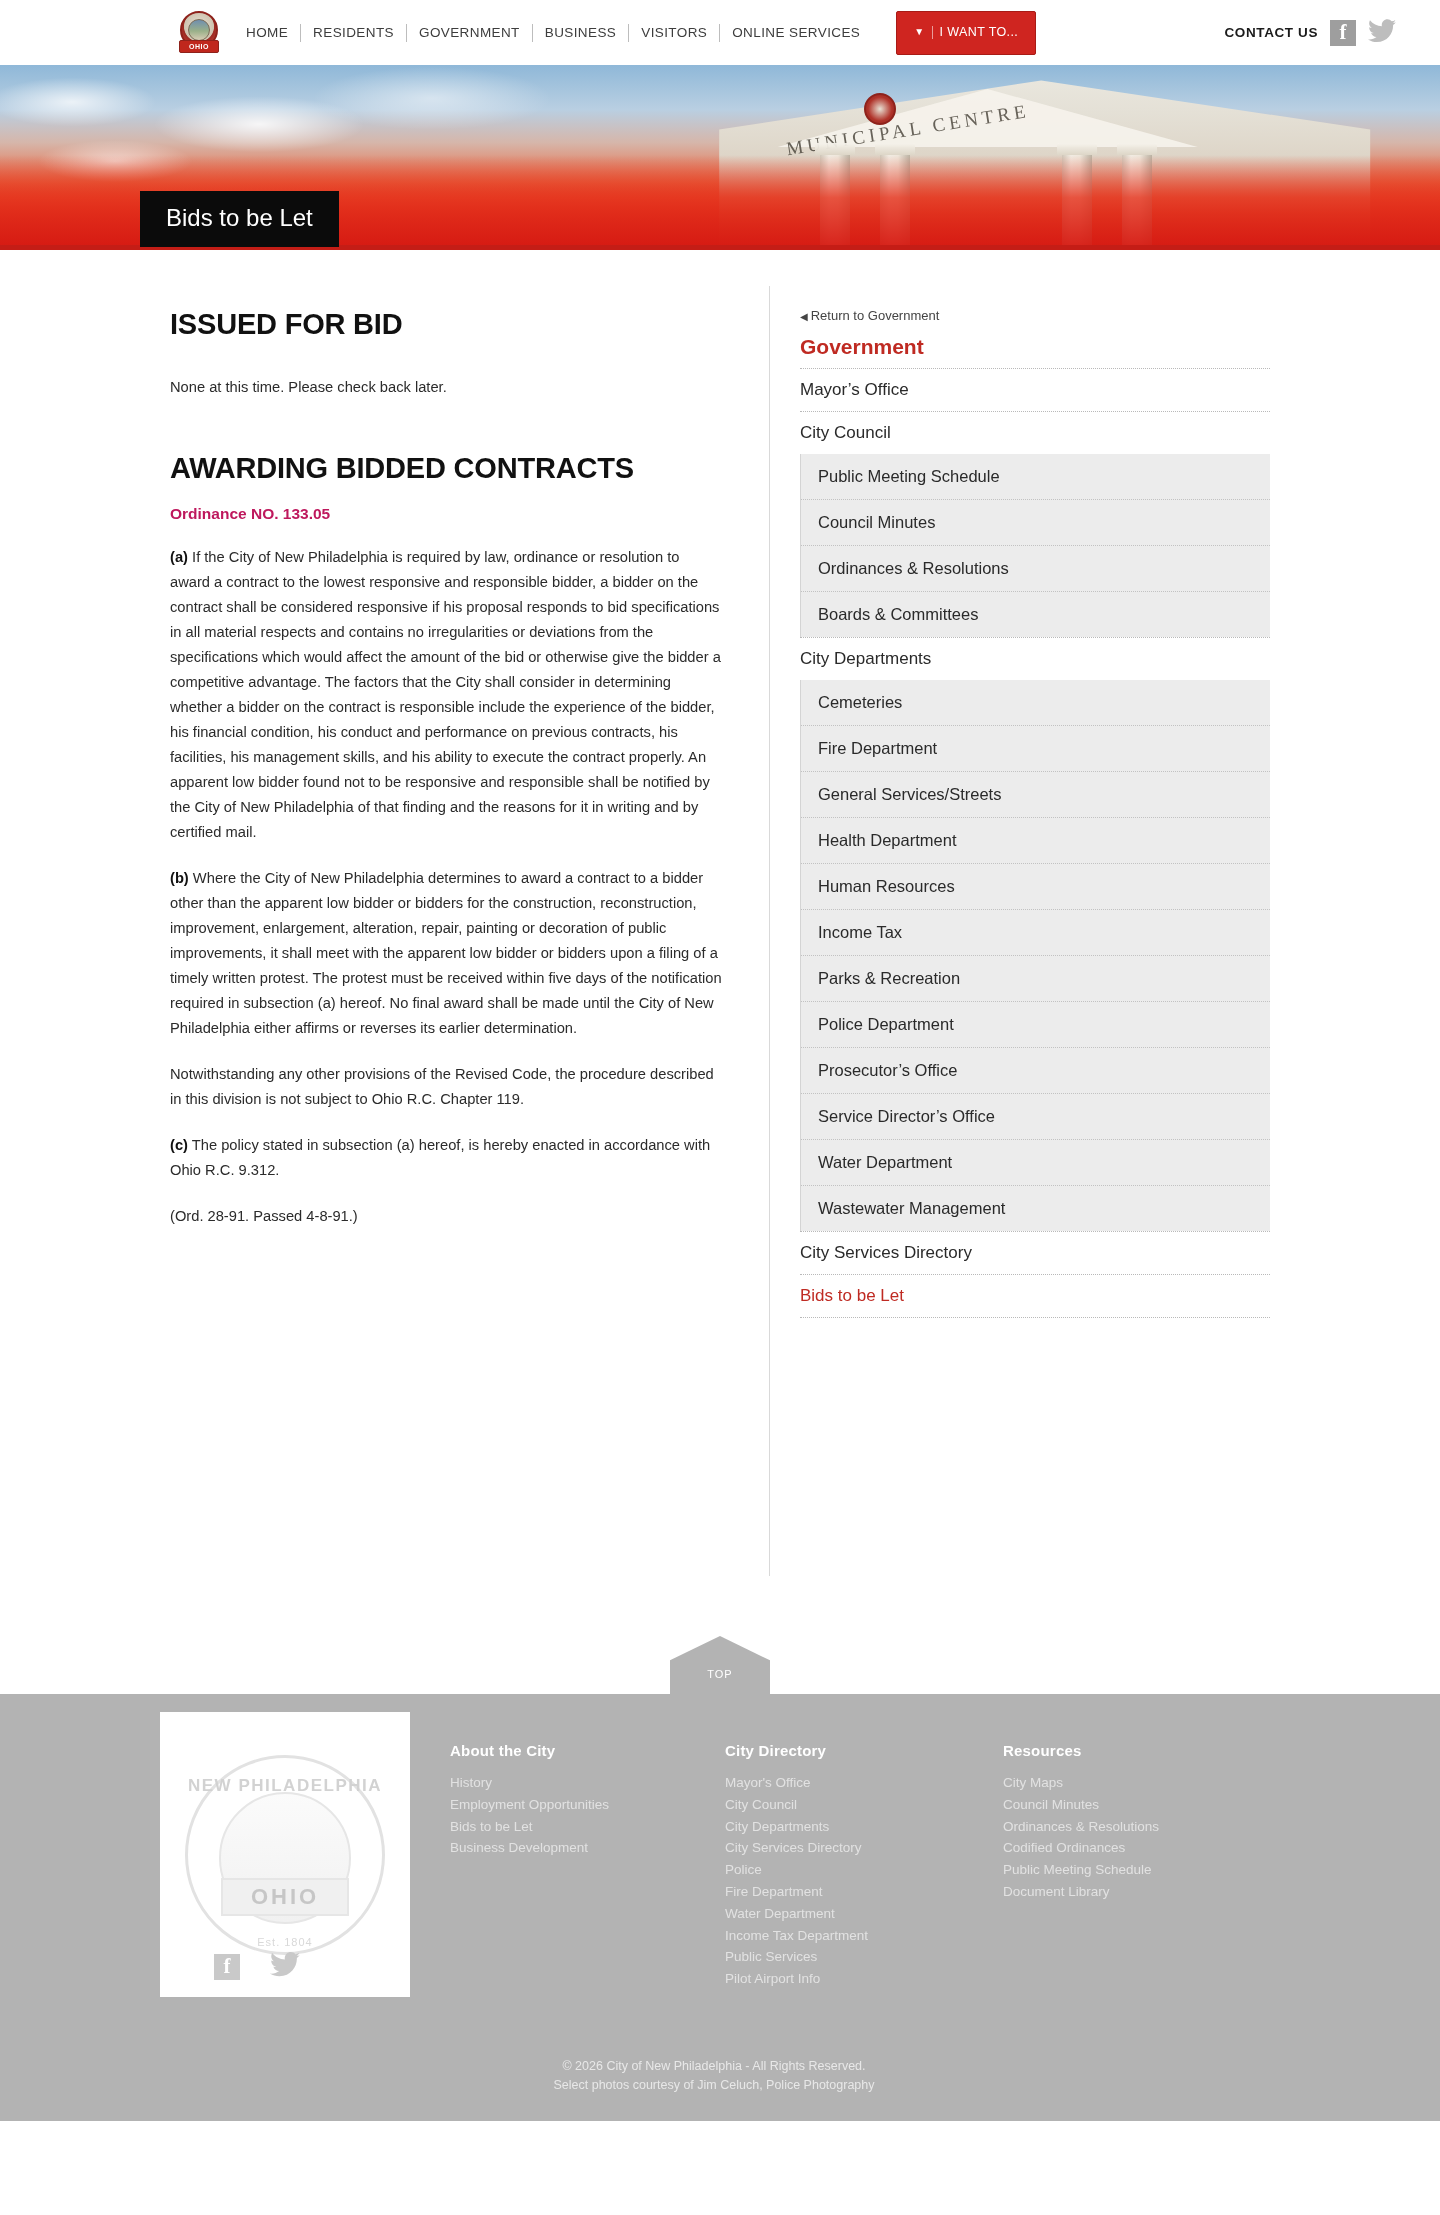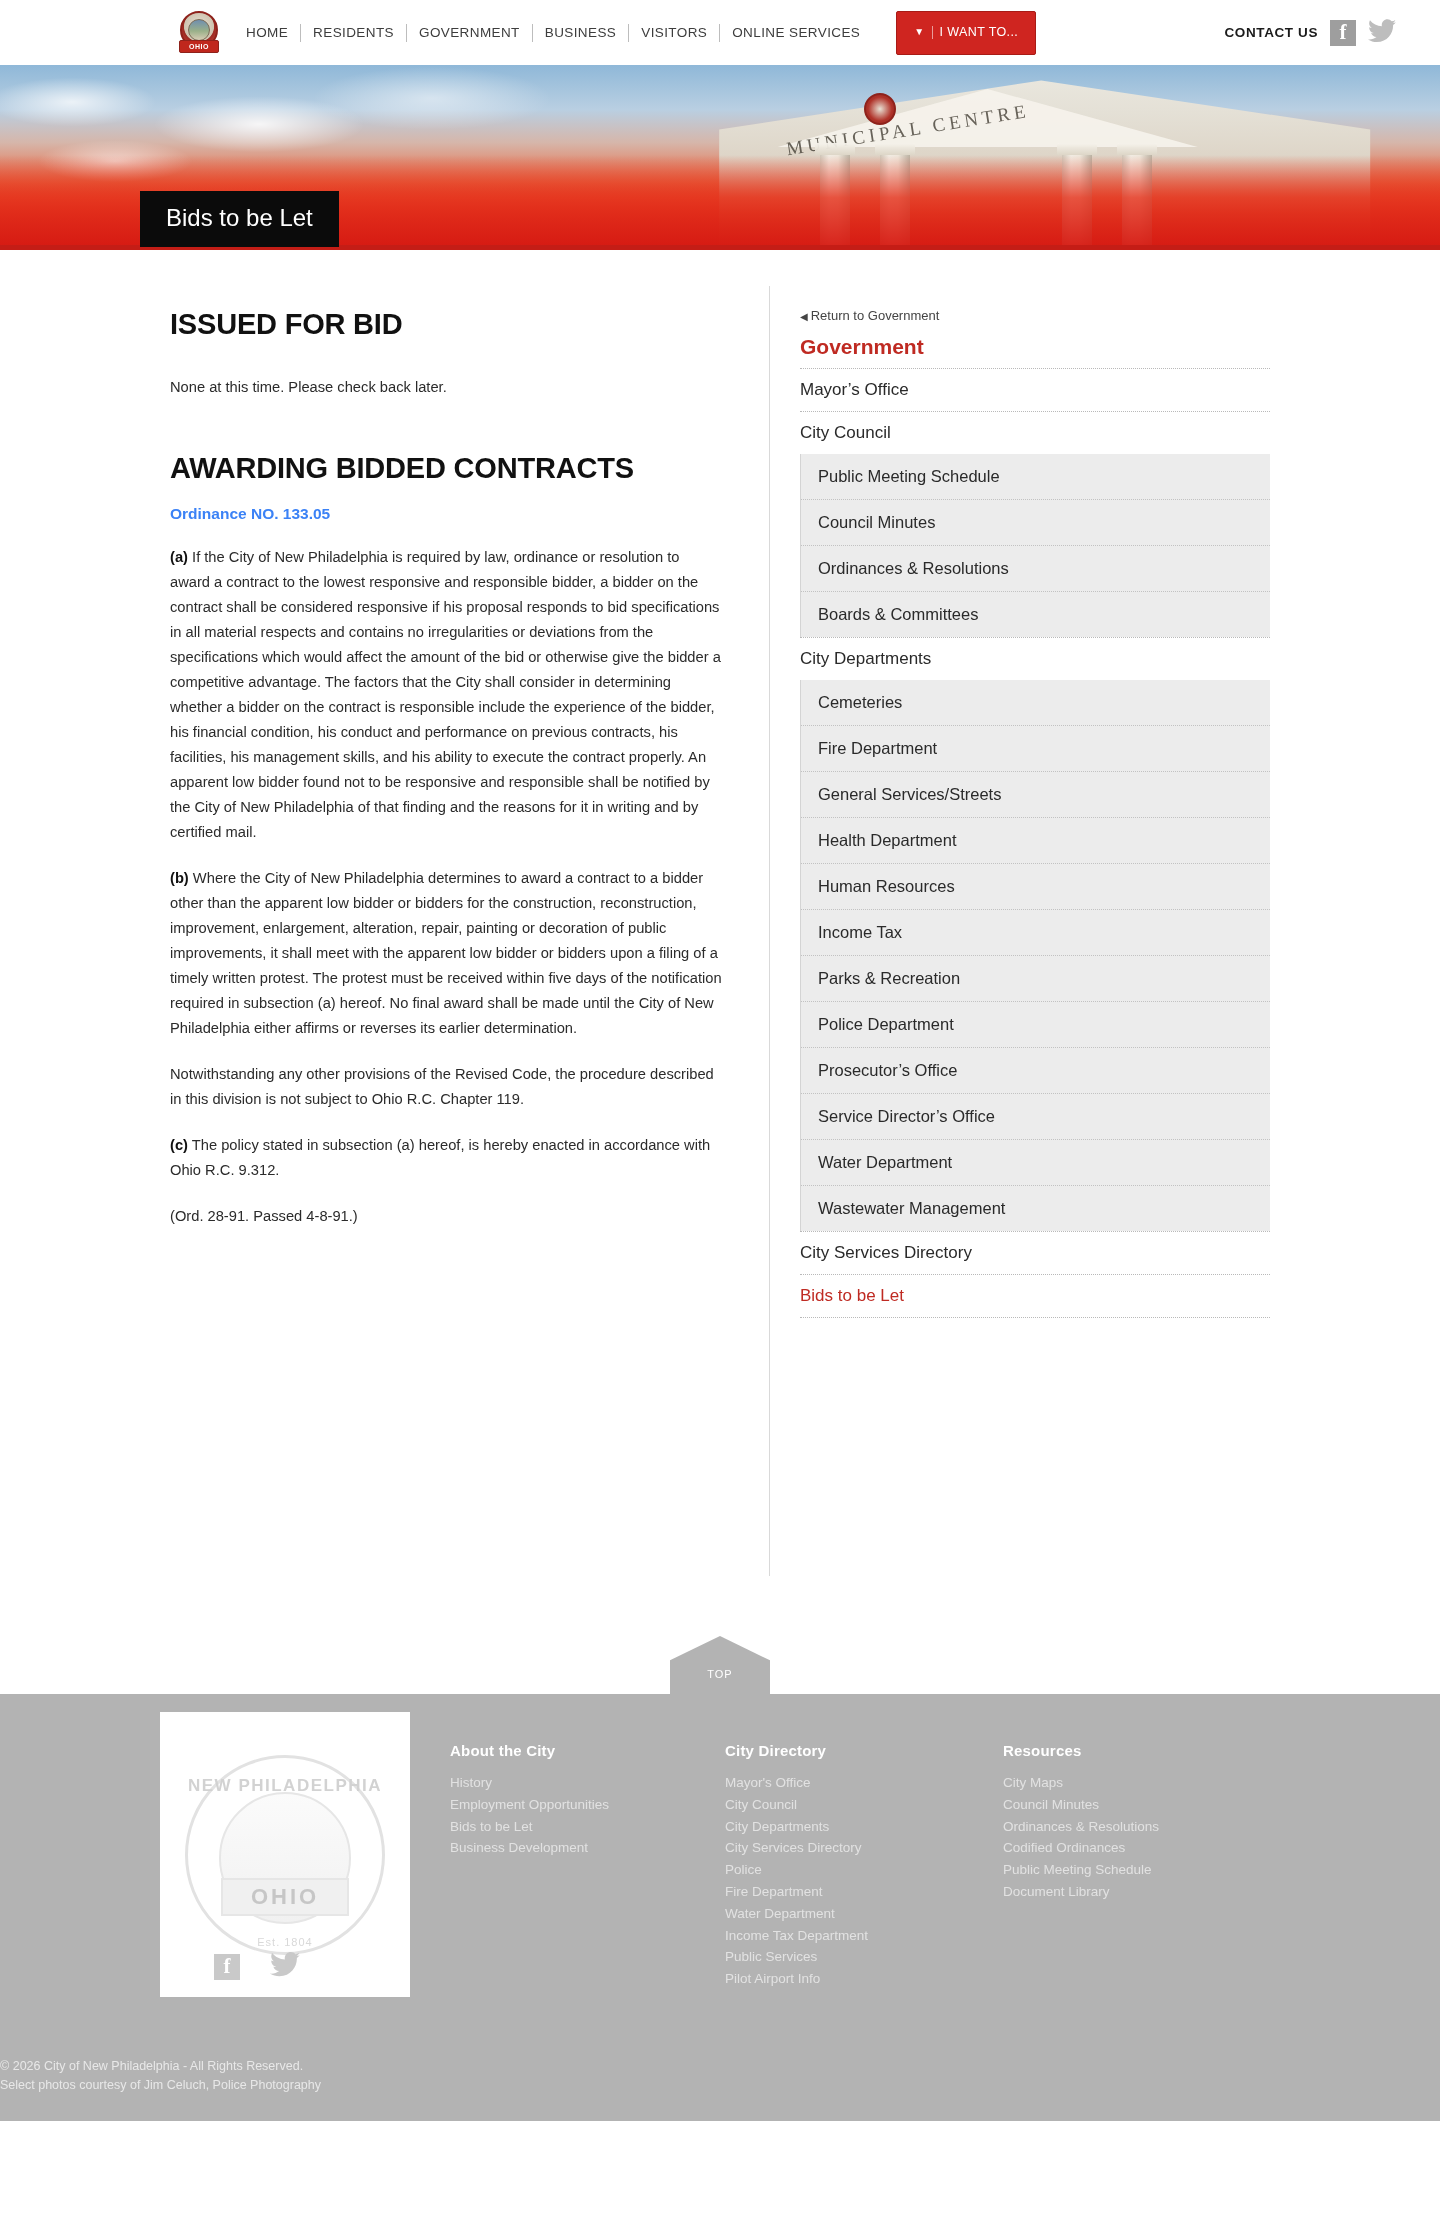--- a/index.html
+++ b/index.html
@@ -189,21 +189,21 @@
     font-size:29px;
     font-weight:bold;
     letter-spacing:-.2px;
     margin:0 0 34px 0;
     color:#111;
   }
   .content h1.second { margin-top:52px; margin-bottom:20px; }
   .content h3 {
     font-size:15.5px;
     margin:8px 0 22px 0;
-    color:#3b82f6;
+    color:#be185d;
   }
   .content p {
     font-size:14.7px;
     line-height:25px;
     color:#2b2b2b;
     margin:0 0 21px 0;
   }
   .content p b { font-weight:bold; color:#111; }
 
   
@@ -363,20 +363,21 @@
   }
   .fcol a {
     display:block;
     font-size:13.5px;
     color:#e2e2e2;
     text-decoration:none;
     line-height:21.8px;
     margin-bottom:0;
   }
   .footer-bottom {
+    text-align:center;
     padding:60px 12px 26px 0;
     font-size:12.5px;
     line-height:19px;
     color:#e8e8e8;
   }
 </style>
 </head>
 <body>
 
 <div class="topbar">

